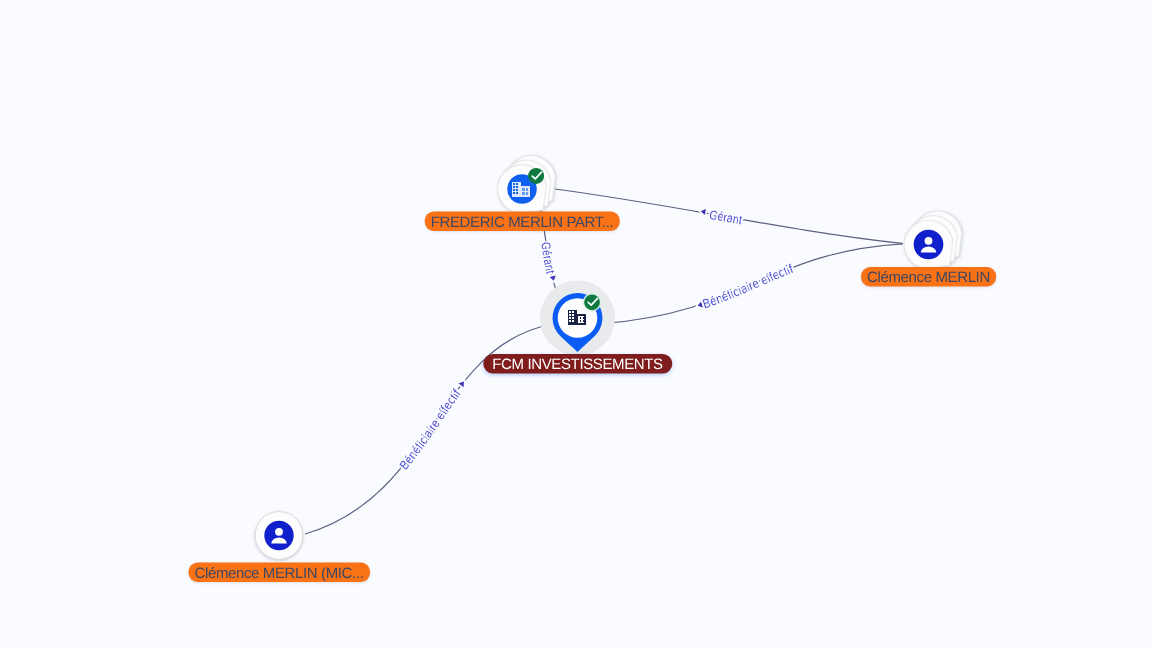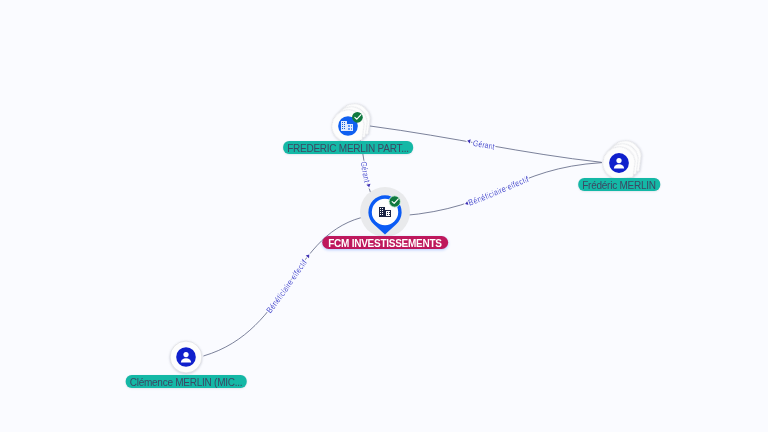--- a/index.html
+++ b/index.html
@@ -3,28 +3,28 @@
 <meta charset="utf-8">
 <style>
   html,body{margin:0;padding:0;}
   body{width:768px;height:432px;overflow:hidden;background:#fafbff;
        font-family:"Liberation Sans",sans-serif;}
   #stage{position:relative;width:768px;height:432px;background:#fafbff;overflow:hidden;
        will-change:transform;}
   svg.layer{position:absolute;left:0;top:0;width:768px;height:432px;}
   .node{position:absolute;width:0;height:0;}
   .node > svg{position:absolute;left:-40px;top:-40px;width:80px;height:80px;overflow:visible;}
-  .nlabel{position:absolute;white-space:nowrap;background:#14b8a6;
+  .nlabel{position:absolute;white-space:nowrap;background:#f97316;
     color:#3d4763;border-radius:6px;padding:3px 4px 0;font-size:10px;
     letter-spacing:-0.25px;line-height:9.5px;left:0;
     -webkit-font-smoothing:antialiased;
     transform:translateX(-50%);
     box-shadow:0 1px 2px rgba(60,64,90,0.09),0 0 1px rgba(60,64,90,0.12);}
-  .nlabel.sel{background:#be185d;color:#fff;border-radius:7px;padding:3px 6px 0;
-    box-shadow:0 1px 3px rgba(11,91,245,0.30);font-weight:bold;}
+  .nlabel.sel{background:#7f1d1d;color:#fff;border-radius:7px;padding:3px 6px 0;
+    box-shadow:0 1px 3px rgba(11,91,245,0.30);}
   .edgelabel{fill:#4b4ece;font-size:8.4px;paint-order:stroke fill;
     stroke:#fafbff;stroke-width:2.6px;stroke-linejoin:round;
     -webkit-font-smoothing:antialiased;text-rendering:geometricPrecision;}
 </style>
 </head>
 <body>
 
 <div id="stage">
 
   <svg class="layer" viewBox="0 0 768 432">
@@ -150,21 +150,21 @@
       <g transform="rotate(-45)" fill="#fdfdfd" stroke="#d6d9dd" stroke-width="0.6" filter="url(#softShadow)">
         <use href="#pinShape" transform="translate(8.6,0)"></use>
         <use href="#pinShape" transform="translate(4.3,0)"></use>
         <use href="#pinShape"></use>
       </g>
       <circle r="9.9" fill="#1020cc"></circle>
       <g fill="#ffffff">
         <use href="#personGlyph"></use>
       </g>
     </svg>
-    <div class="nlabel" style="top:15.4px">Frédéric MERLIN</div>
+    <div class="nlabel" style="top:15.4px">Clémence MERLIN</div>
   </div>
 
   <div class="node" style="left:186px;top:357px">
     <svg viewBox="-40 -40 80 80">
       <circle r="15.9" fill="#fdfdfd" stroke="#d6d9dd" stroke-width="0.6" filter="url(#softShadow)"></circle>
       <circle r="9.8" fill="#1020cc"></circle>
       <g fill="#ffffff">
         <use href="#personGlyph"></use>
       </g>
     </svg>

